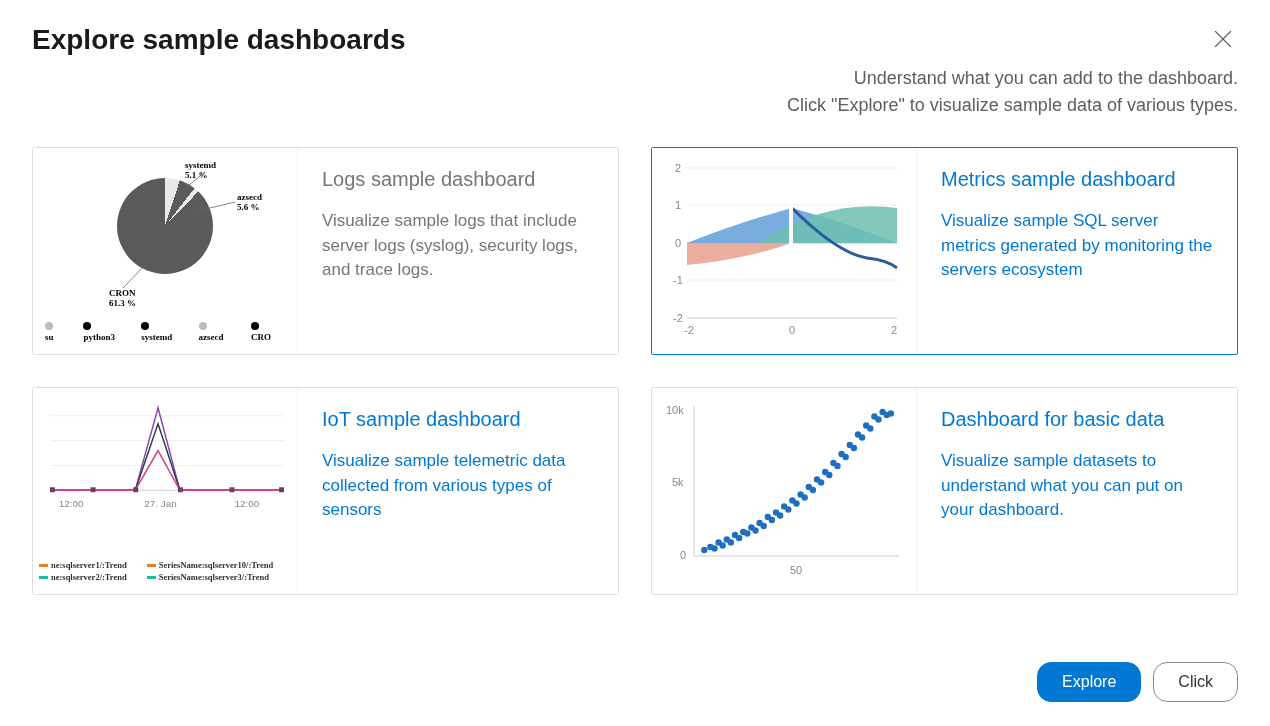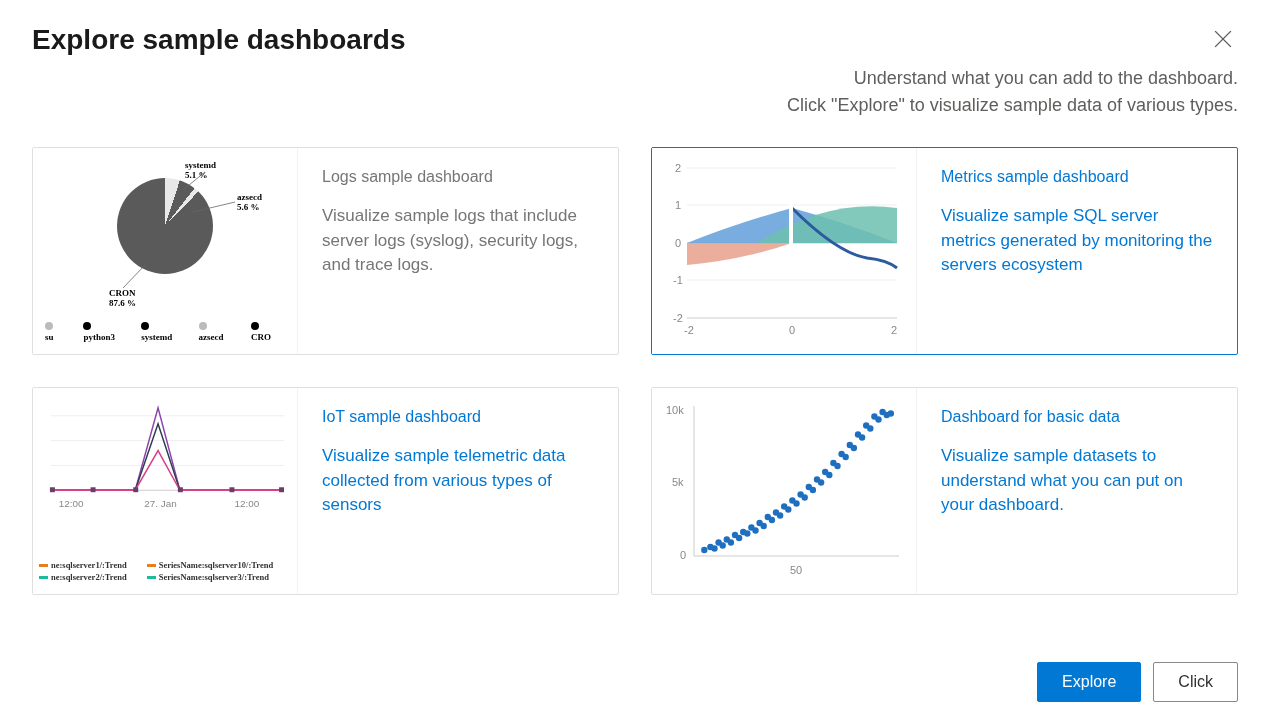--- a/index.html
+++ b/index.html
@@ -7,28 +7,28 @@
     .header { display: flex; justify-content: space-between; align-items: flex-start; margin-bottom: 8px; }
     .title { font-size: 28px; font-weight: 600; color: #1a1a1a; }
     .close-btn { background: none; border: none; cursor: pointer; padding: 6px; color: #605e5c; }
     .close-btn svg { width: 18px; height: 18px; }
     .subtitle { font-size: 18px; color: #605e5c; line-height: 1.5; margin-bottom: 28px; text-align: right; }
     .grid { display: grid; grid-template-columns: 1fr 1fr; gap: 32px; row-gap: 32px; }
     .card { display: flex; border: 1px solid #e1dfdd; border-radius: 2px; overflow: hidden; height: 208px; cursor: pointer; }
     .card.selected { border: 1px solid #0078d4; }
     .thumb { width: 265px; flex-shrink: 0; background: #fff; border-right: 1px solid #f3f2f1; position: relative; overflow: hidden; }
     .card-body { padding: 20px 24px; flex: 1; }
-    .card-title { font-size: 16px; font-weight: 400; margin-bottom: 18px; }
+    .card-title { font-size: 20px; font-weight: 400; margin-bottom: 18px; }
     .card-desc { font-size: 17px; line-height: 1.45; }
     .card .card-title { color: #0078d4; }
     .card .card-desc { color: #0078d4; }
     .card.muted .card-title { color: #767676; }
     .card.muted .card-desc { color: #767676; }
     .footer { position: absolute; bottom: 24px; right: 32px; display: flex; gap: 12px; }
-    .btn { font-size: 16px; padding: 10px 24px; border-radius: 2px; cursor: pointer; font-family: inherit; }
+    .btn { font-size: 16px; padding: 10px 24px; border-radius: 14px; cursor: pointer; font-family: inherit; }
     .btn-primary { background: #0078d4; color: #fff; border: 1px solid #0078d4; }
     .btn-secondary { background: #fff; color: #323130; border: 1px solid #8a8886; }
 
     
     .pie-wrap { position: absolute; inset: 12px; font-size: 10px; font-family: Georgia, serif; font-weight: bold; color: #000; }
     .pie { width: 96px; height: 96px; border-radius: 50%; background: conic-gradient(#e8e8e8 0deg 18deg, #5a5a5a 18deg 38deg, #e8e8e8 38deg 44deg, #5a5a5a 44deg 360deg); position: absolute; left: 72px; top: 18px; }
     .pie-label { position: absolute; font-size: 9px; }
     .pie-legend { position: absolute; bottom: 0; left: 0; right: 8px; display: flex; gap: 22px; font-size: 9px; align-items: center; }
     .dot { width: 8px; height: 8px; border-radius: 50%; display: inline-block; margin-right: 3px; }
 
@@ -68,21 +68,21 @@
     <div class="thumb">
       <div class="pie-wrap">
         <div class="pie"></div>
         <div class="pie-label" style="left:140px; top:0;">
           <span>systemd</span><br><span>5.1 %</span>
         </div>
         <div class="pie-label" style="left:192px; top:32px;">
           <span>azsecd</span><br><span>5.6 %</span>
         </div>
         <div class="pie-label" style="left:64px; top:128px;">
-          <span>CRON</span><br><span>87.6 %</span>
+          <span>CRON</span><br><span>61.3 %</span>
         </div>
         <svg style="position:absolute;left:0;top:0;width:100%;height:100%;pointer-events:none" stroke="#666" stroke-width="0.8" fill="none">
           <path d="M160 12 L138 30"></path>
             <path d="M190 42 L148 52"></path>
             <path d="M78 128 L100 105"></path>
         </svg>
         <div class="pie-legend">
           <span><span class="dot" style="background:#bbb"></span><span>su</span></span>
           <span><span class="dot" style="background:#000"></span><span>python3</span></span>
           <span><span class="dot" style="background:#000"></span><span>systemd</span></span>

